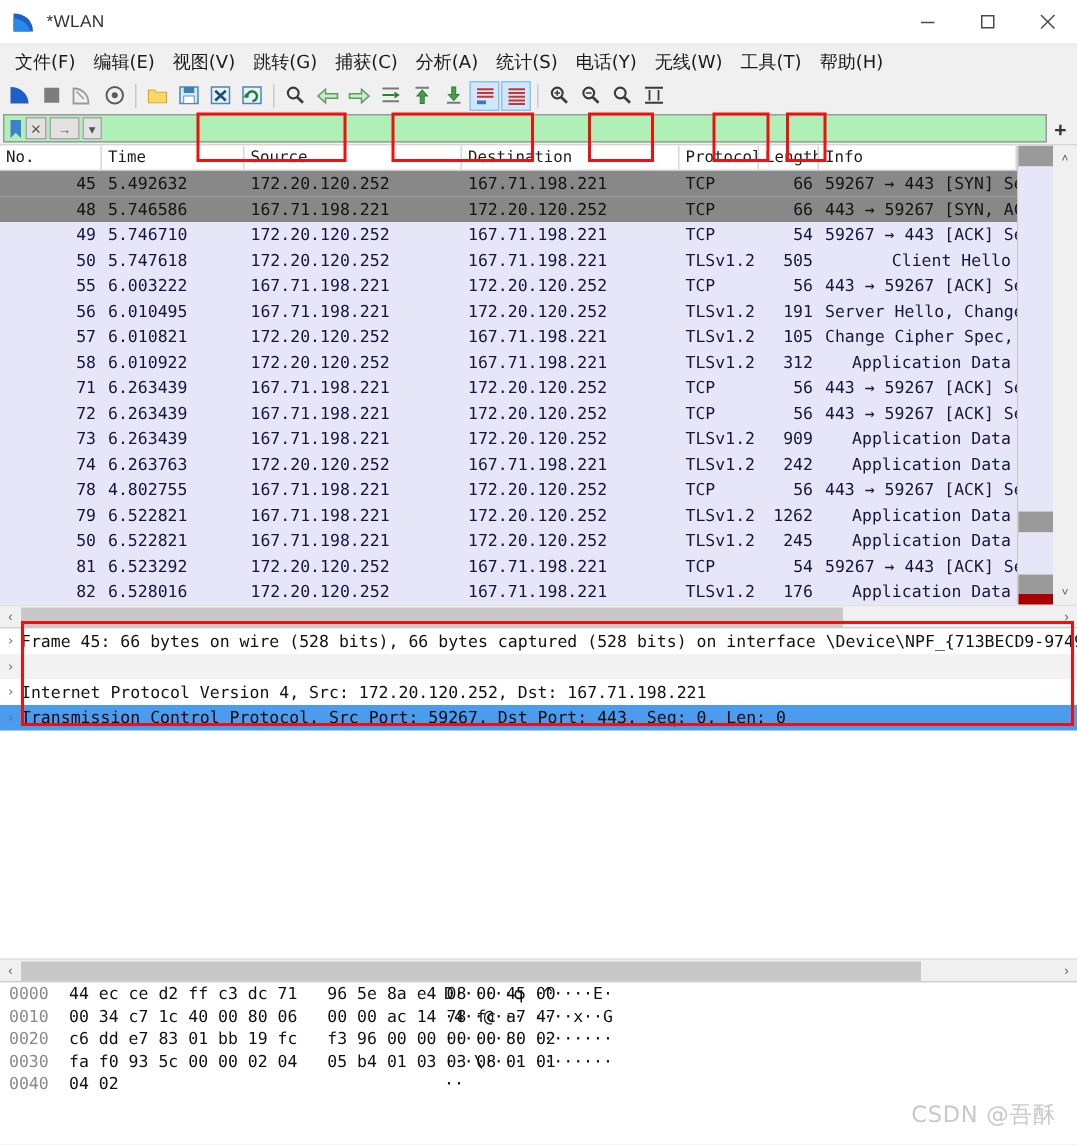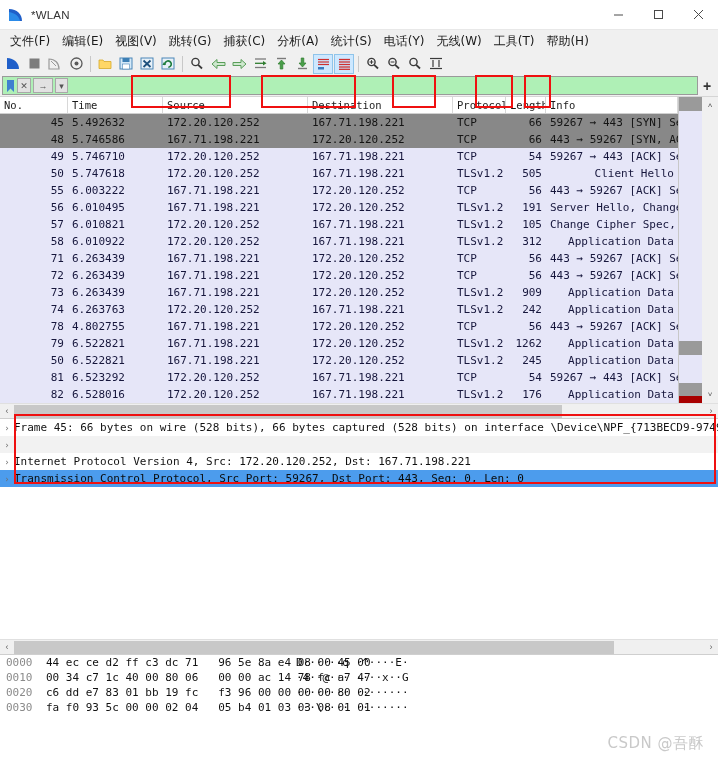--- a/index.html
+++ b/index.html
@@ -655,20 +655,25 @@
         <div class="brow">
           <span class="b-off">0020</span>
           <span class="b-hex">c6 dd e7 83 01 bb 19 fc   f3 96 00 00 00 00 80 02</span>
           <span class="b-asc">········ ········</span>
         </div>
         <div class="brow">
           <span class="b-off">0030</span>
           <span class="b-hex">fa f0 93 5c 00 00 02 04   05 b4 01 03 03 08 01 01</span>
           <span class="b-asc">···\···· ········</span>
         </div>
+        <div class="brow">
+          <span class="b-off">0040</span>
+          <span class="b-hex">04 02</span>
+          <span class="b-asc">··</span>
+        </div>
       </div>
     <div class="watermark">CSDN @吾酥</div>
   </div>
 
   <div id="annotations">
       <div class="anno" style="left: 131px; top: 75px; width: 100px; height: 33px; border-color: rgb(239, 16, 16);"></div>
       <div class="anno" style="left: 261px; top: 75px; width: 95px; height: 33px; border-color: rgb(239, 16, 16);"></div>
       <div class="anno" style="left: 392px; top: 75px; width: 44px; height: 33px; border-color: rgb(239, 16, 16);"></div>
       <div class="anno" style="left: 475px; top: 75px; width: 38px; height: 33px; border-color: rgb(239, 16, 16);"></div>
       <div class="anno" style="left: 524px; top: 75px; width: 27px; height: 33px; border-color: rgb(239, 16, 16);"></div>

